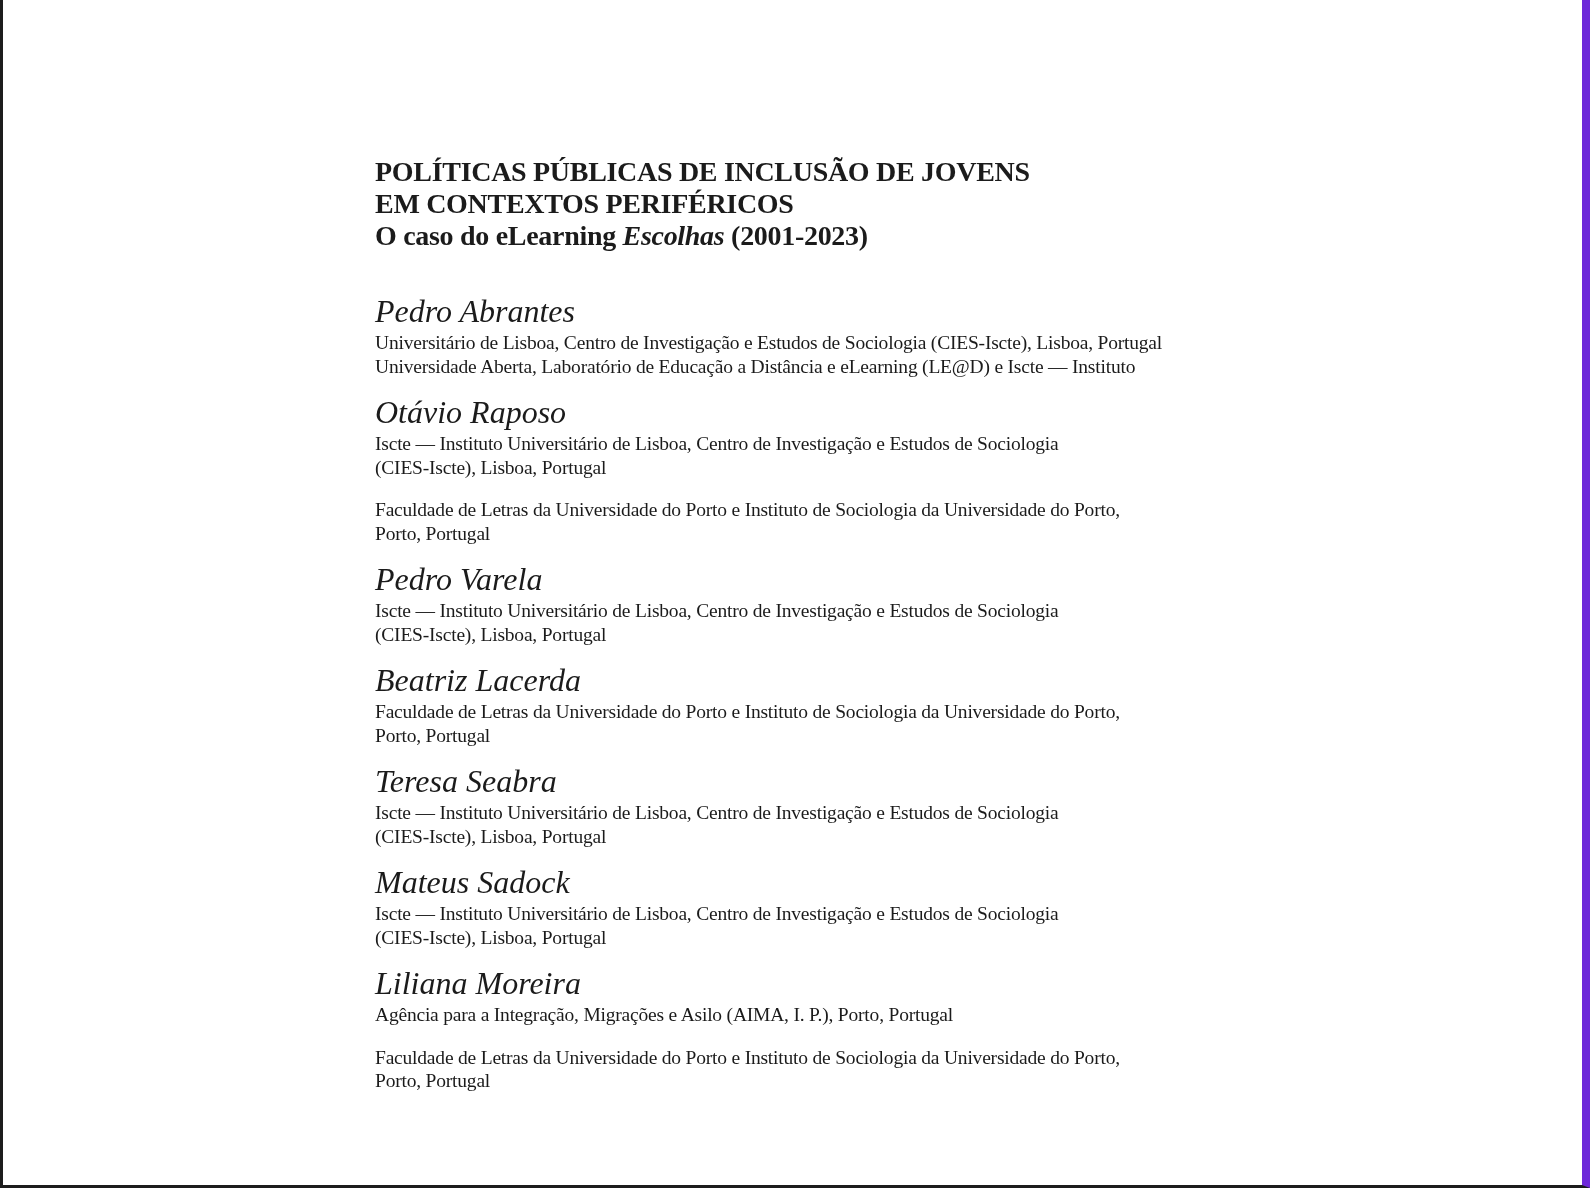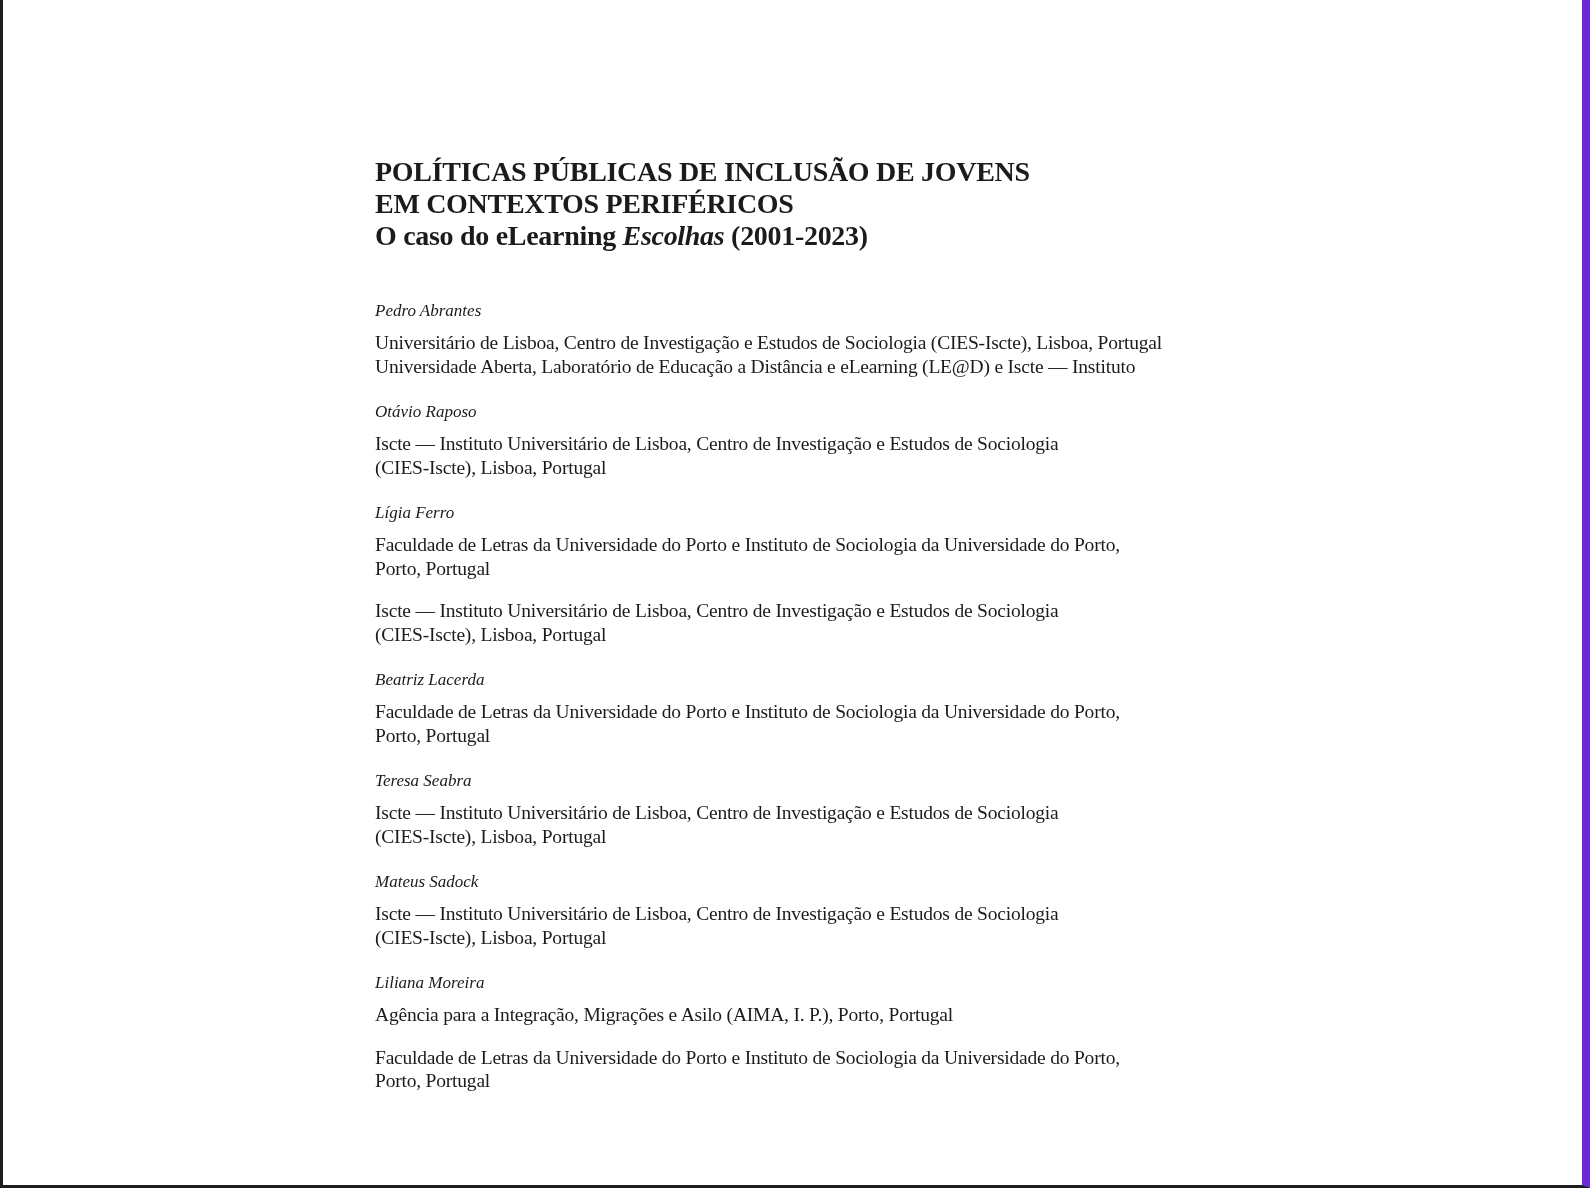--- a/index.html
+++ b/index.html
@@ -43,21 +43,21 @@
     letter-spacing: -0.3px;
     white-space: nowrap;
   }
   .subtitle-line .program-name {
     font-style: italic;
   }
   .author {
     margin-bottom: 19px;
   }
   .author-name {
-    font-size: 17px;
+    font-size: 32px;
     line-height: 30px;
     font-style: italic;
     margin-bottom: 5px;
     white-space: nowrap;
     font-family: Liberation Serif, serif;
   }
   .affil-line {
     font-size: 19.5px;
     line-height: 23.5px;
     letter-spacing: -0.2px;
@@ -82,26 +82,26 @@
       <div class="affil-line">Universidade Aberta, Laboratório de Educação a Distância e eLearning (LE@D) e Iscte — Instituto</div>
     </div>
 
     <div class="author">
       <div class="author-name">Otávio Raposo</div>
       <div class="affil-line">Iscte — Instituto Universitário de Lisboa, Centro de Investigação e Estudos de Sociologia</div>
       <div class="affil-line">(CIES-Iscte), Lisboa, Portugal</div>
     </div>
 
     <div class="author">
-      <div class="author-name">Lígia Ferro</div>
       <div class="affil-line">Faculdade de Letras da Universidade do Porto e Instituto de Sociologia da Universidade do Porto,</div>
       <div class="affil-line">Porto, Portugal</div>
     </div>
 
     <div class="author">
+      <div class="author-name">Pedro Varela</div>
       <div class="affil-line">Iscte — Instituto Universitário de Lisboa, Centro de Investigação e Estudos de Sociologia</div>
       <div class="affil-line">(CIES-Iscte), Lisboa, Portugal</div>
     </div>
 
     <div class="author">
       <div class="author-name">Beatriz Lacerda</div>
       <div class="affil-line">Faculdade de Letras da Universidade do Porto e Instituto de Sociologia da Universidade do Porto,</div>
       <div class="affil-line">Porto, Portugal</div>
     </div>
 

